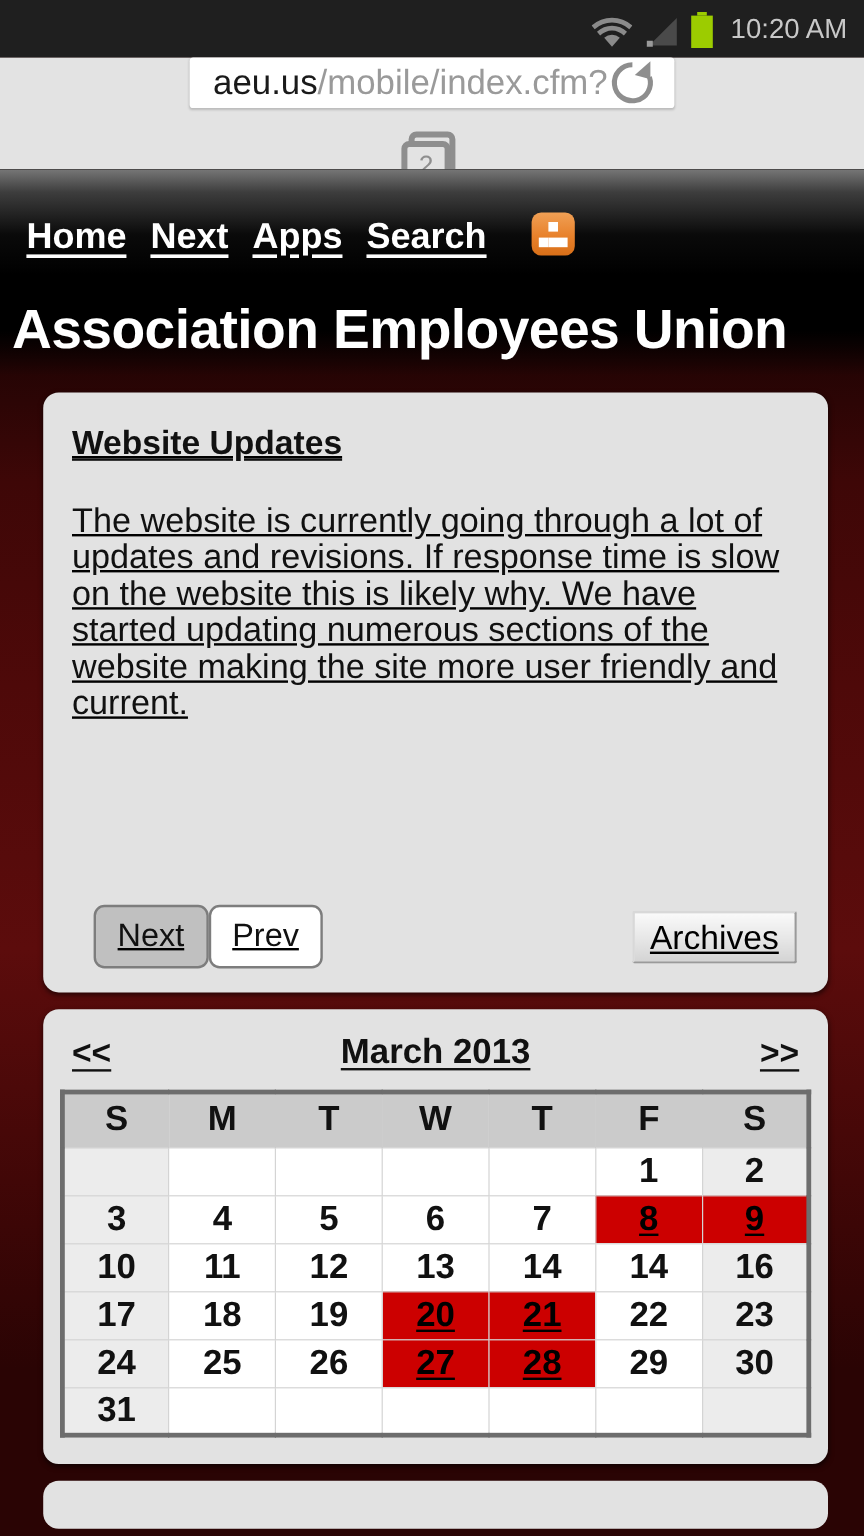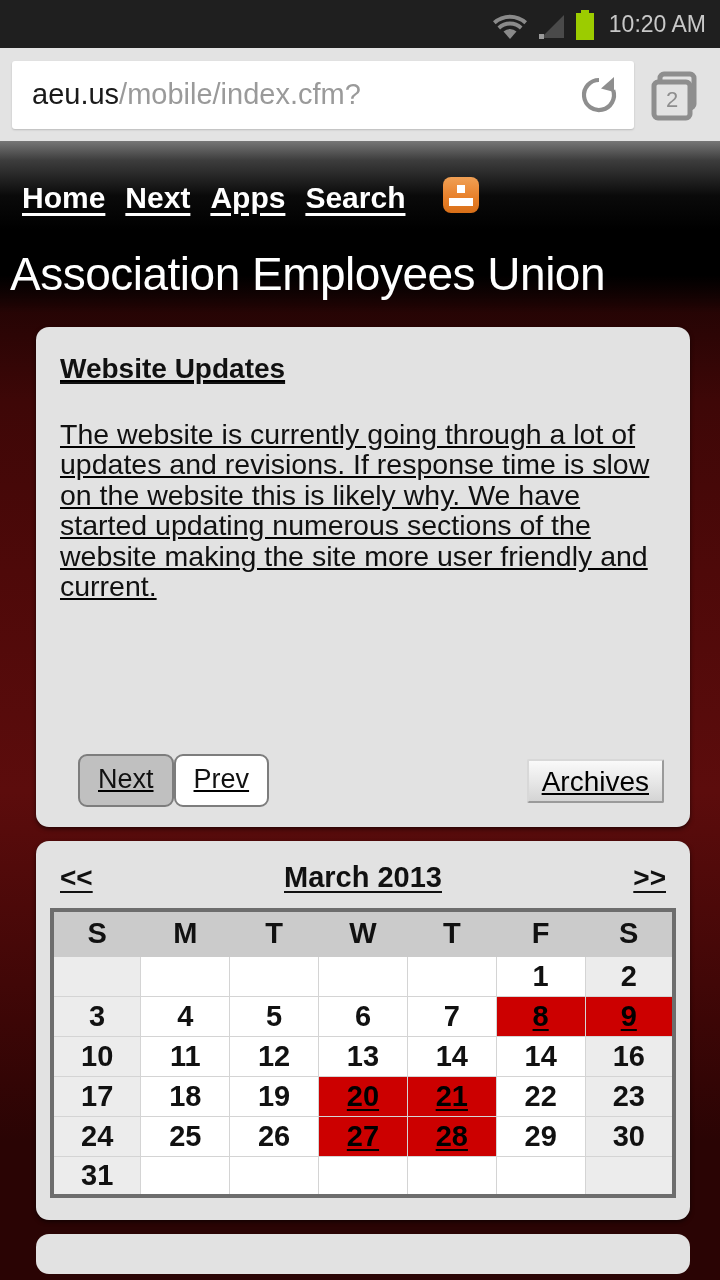--- a/index.html
+++ b/index.html
@@ -38,20 +38,21 @@
   }
 
   
   .browser-bar {
     height: 93px;
     background: #e3e3e3;
     display: flex;
     align-items: center;
     padding: 0 12px;
     gap: 12px;
+    flex-direction: column;
   }
   .url-field {
     flex: 1;
     height: 68px;
     background: #ffffff;
     border-radius: 3px;
     display: flex;
     align-items: center;
     padding: 0 14px 0 20px;
     box-shadow: 0 1px 2px rgba(0,0,0,0.18);
@@ -121,21 +122,21 @@
   .sitemap-icon i.n3 { top: 21px; left: 14px; }
   .sitemap-icon i.n4 { top: 21px; left: 22px; }
 
   .site-title-wrap {
     padding: 18px 0 12px 10px;
     background: linear-gradient(180deg, #000000 0%, #000000 55%, rgba(0,0,0,0) 100%);
   }
   .site-title {
     color: #ffffff;
     font-size: 46px;
-    font-weight: normal;
+    font-weight: bold;
     letter-spacing: -0.5px;
     white-space: nowrap;
   }
 
   
   .card {
     margin: 14px 30px 0 36px;
     background: #e2e2e2;
     border-radius: 13px;
     box-shadow: 0 2px 4px rgba(0,0,0,0.55);

